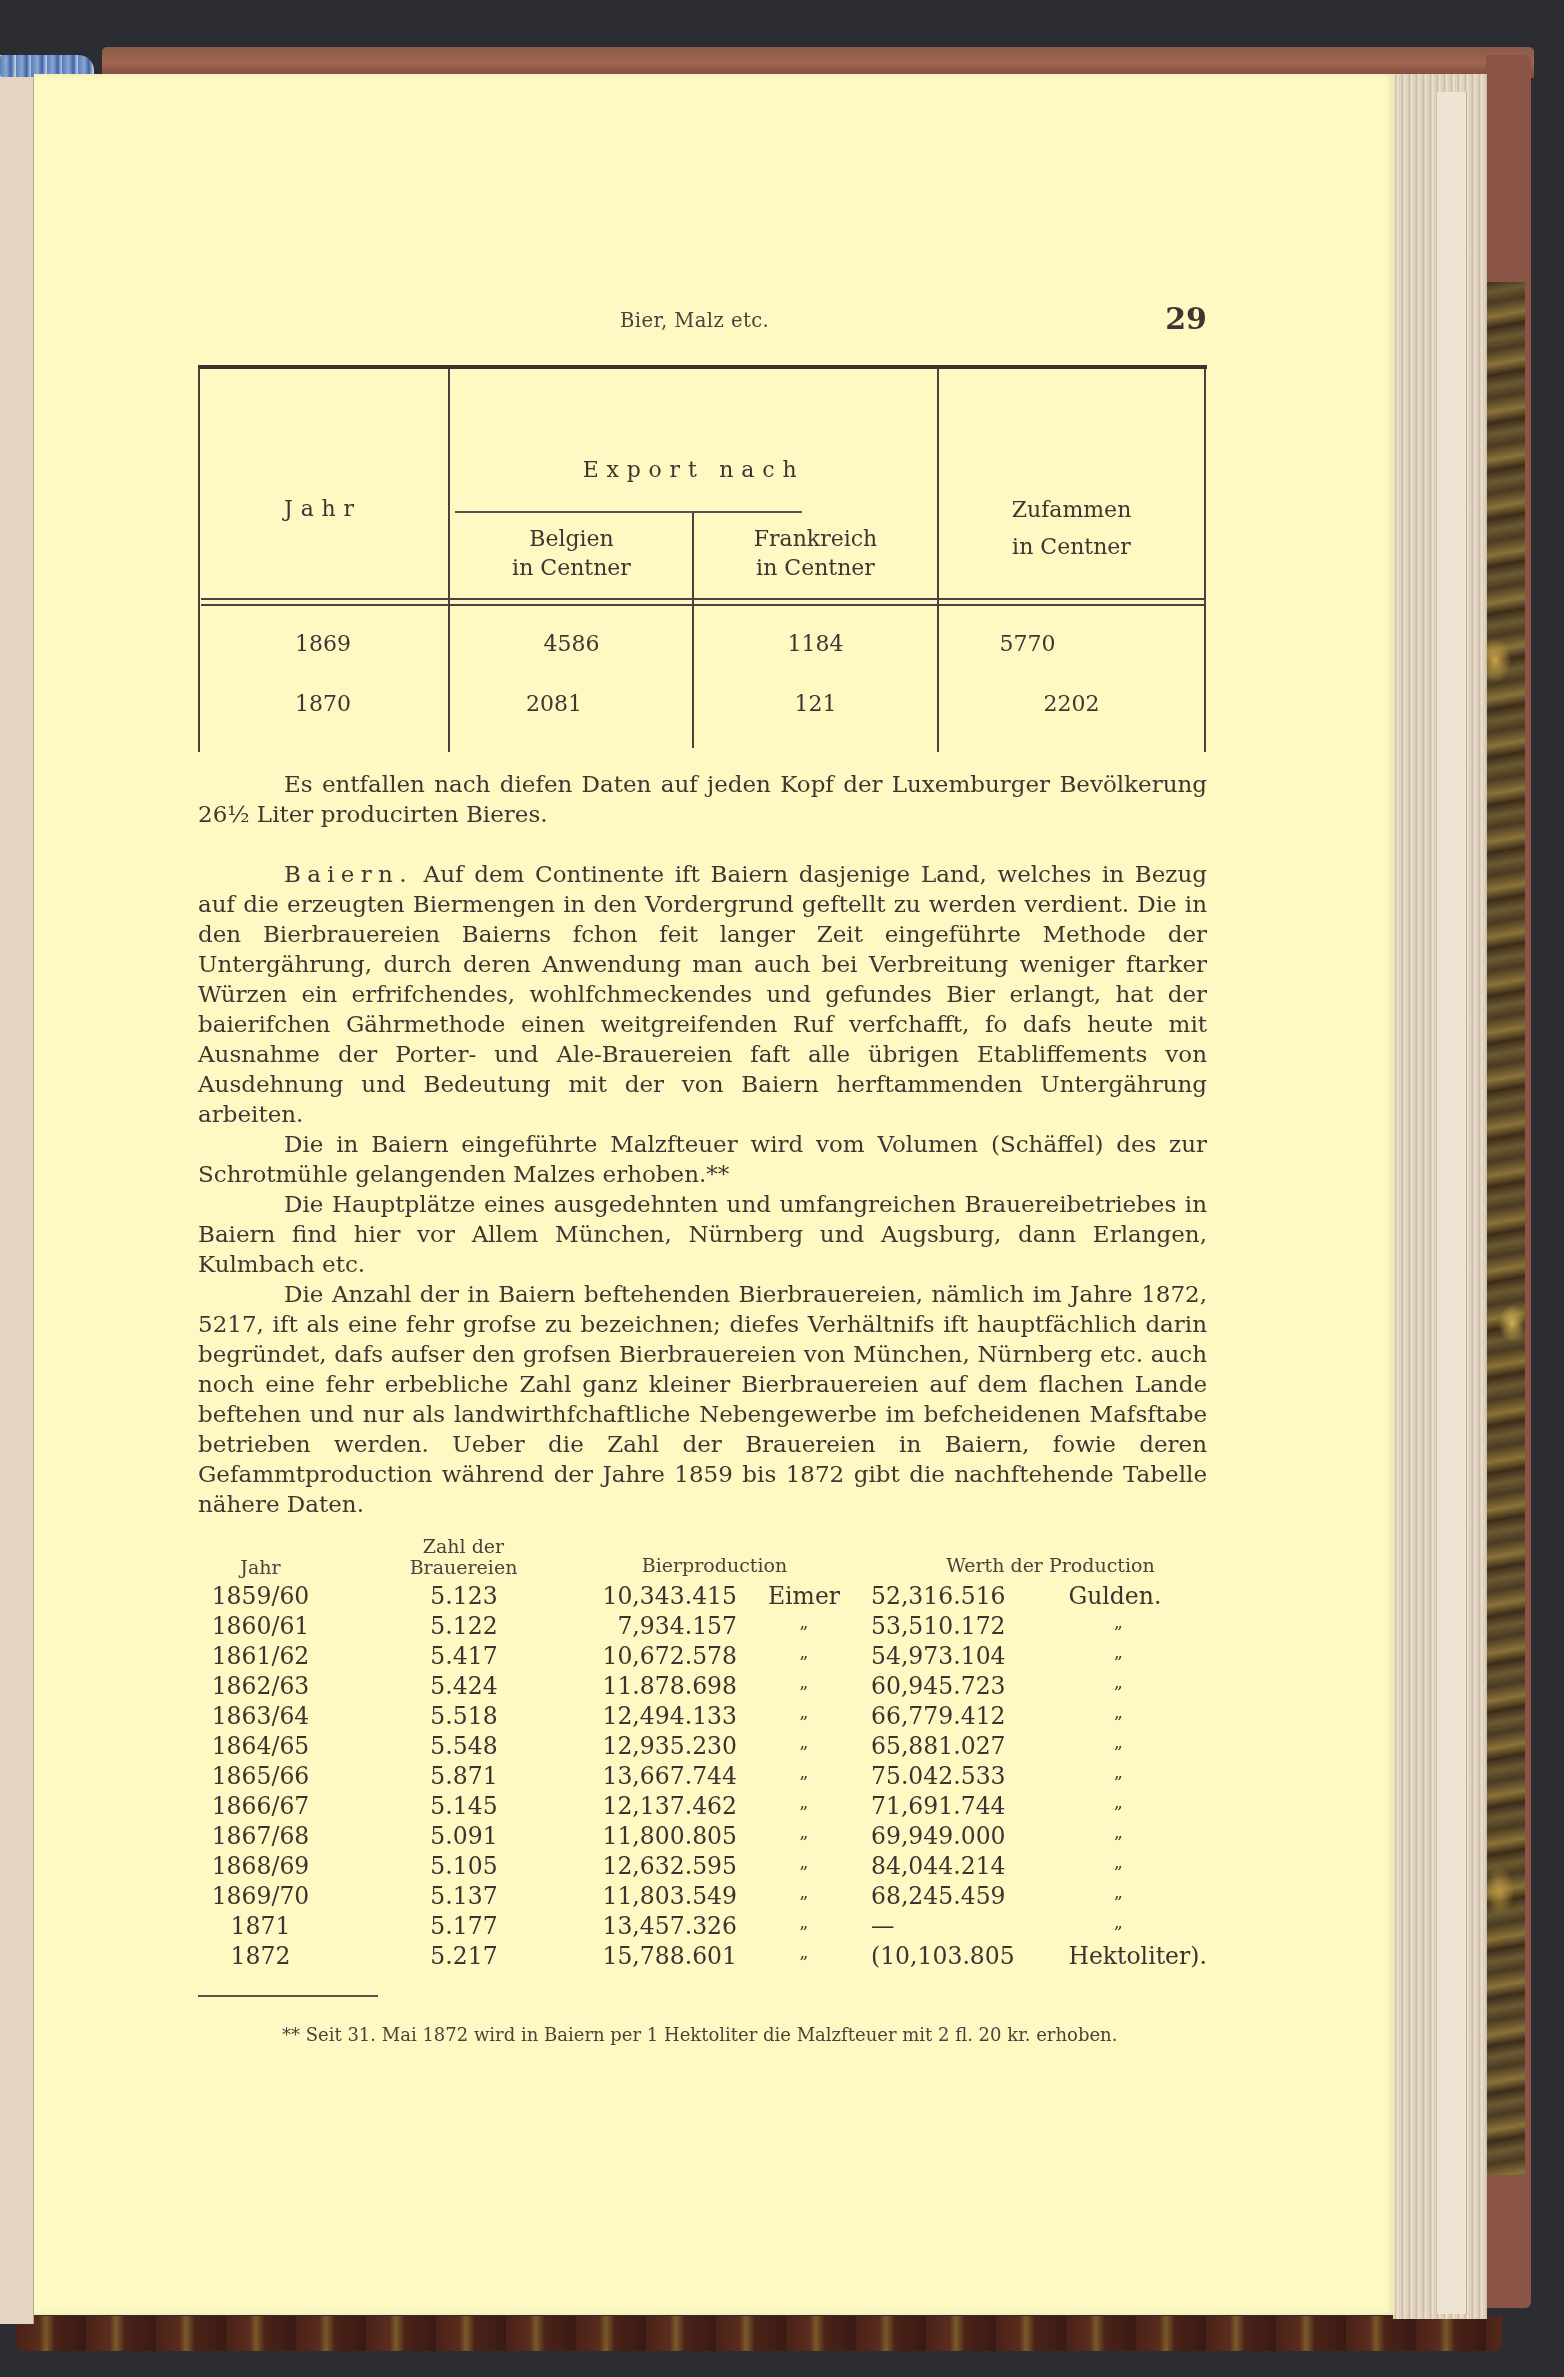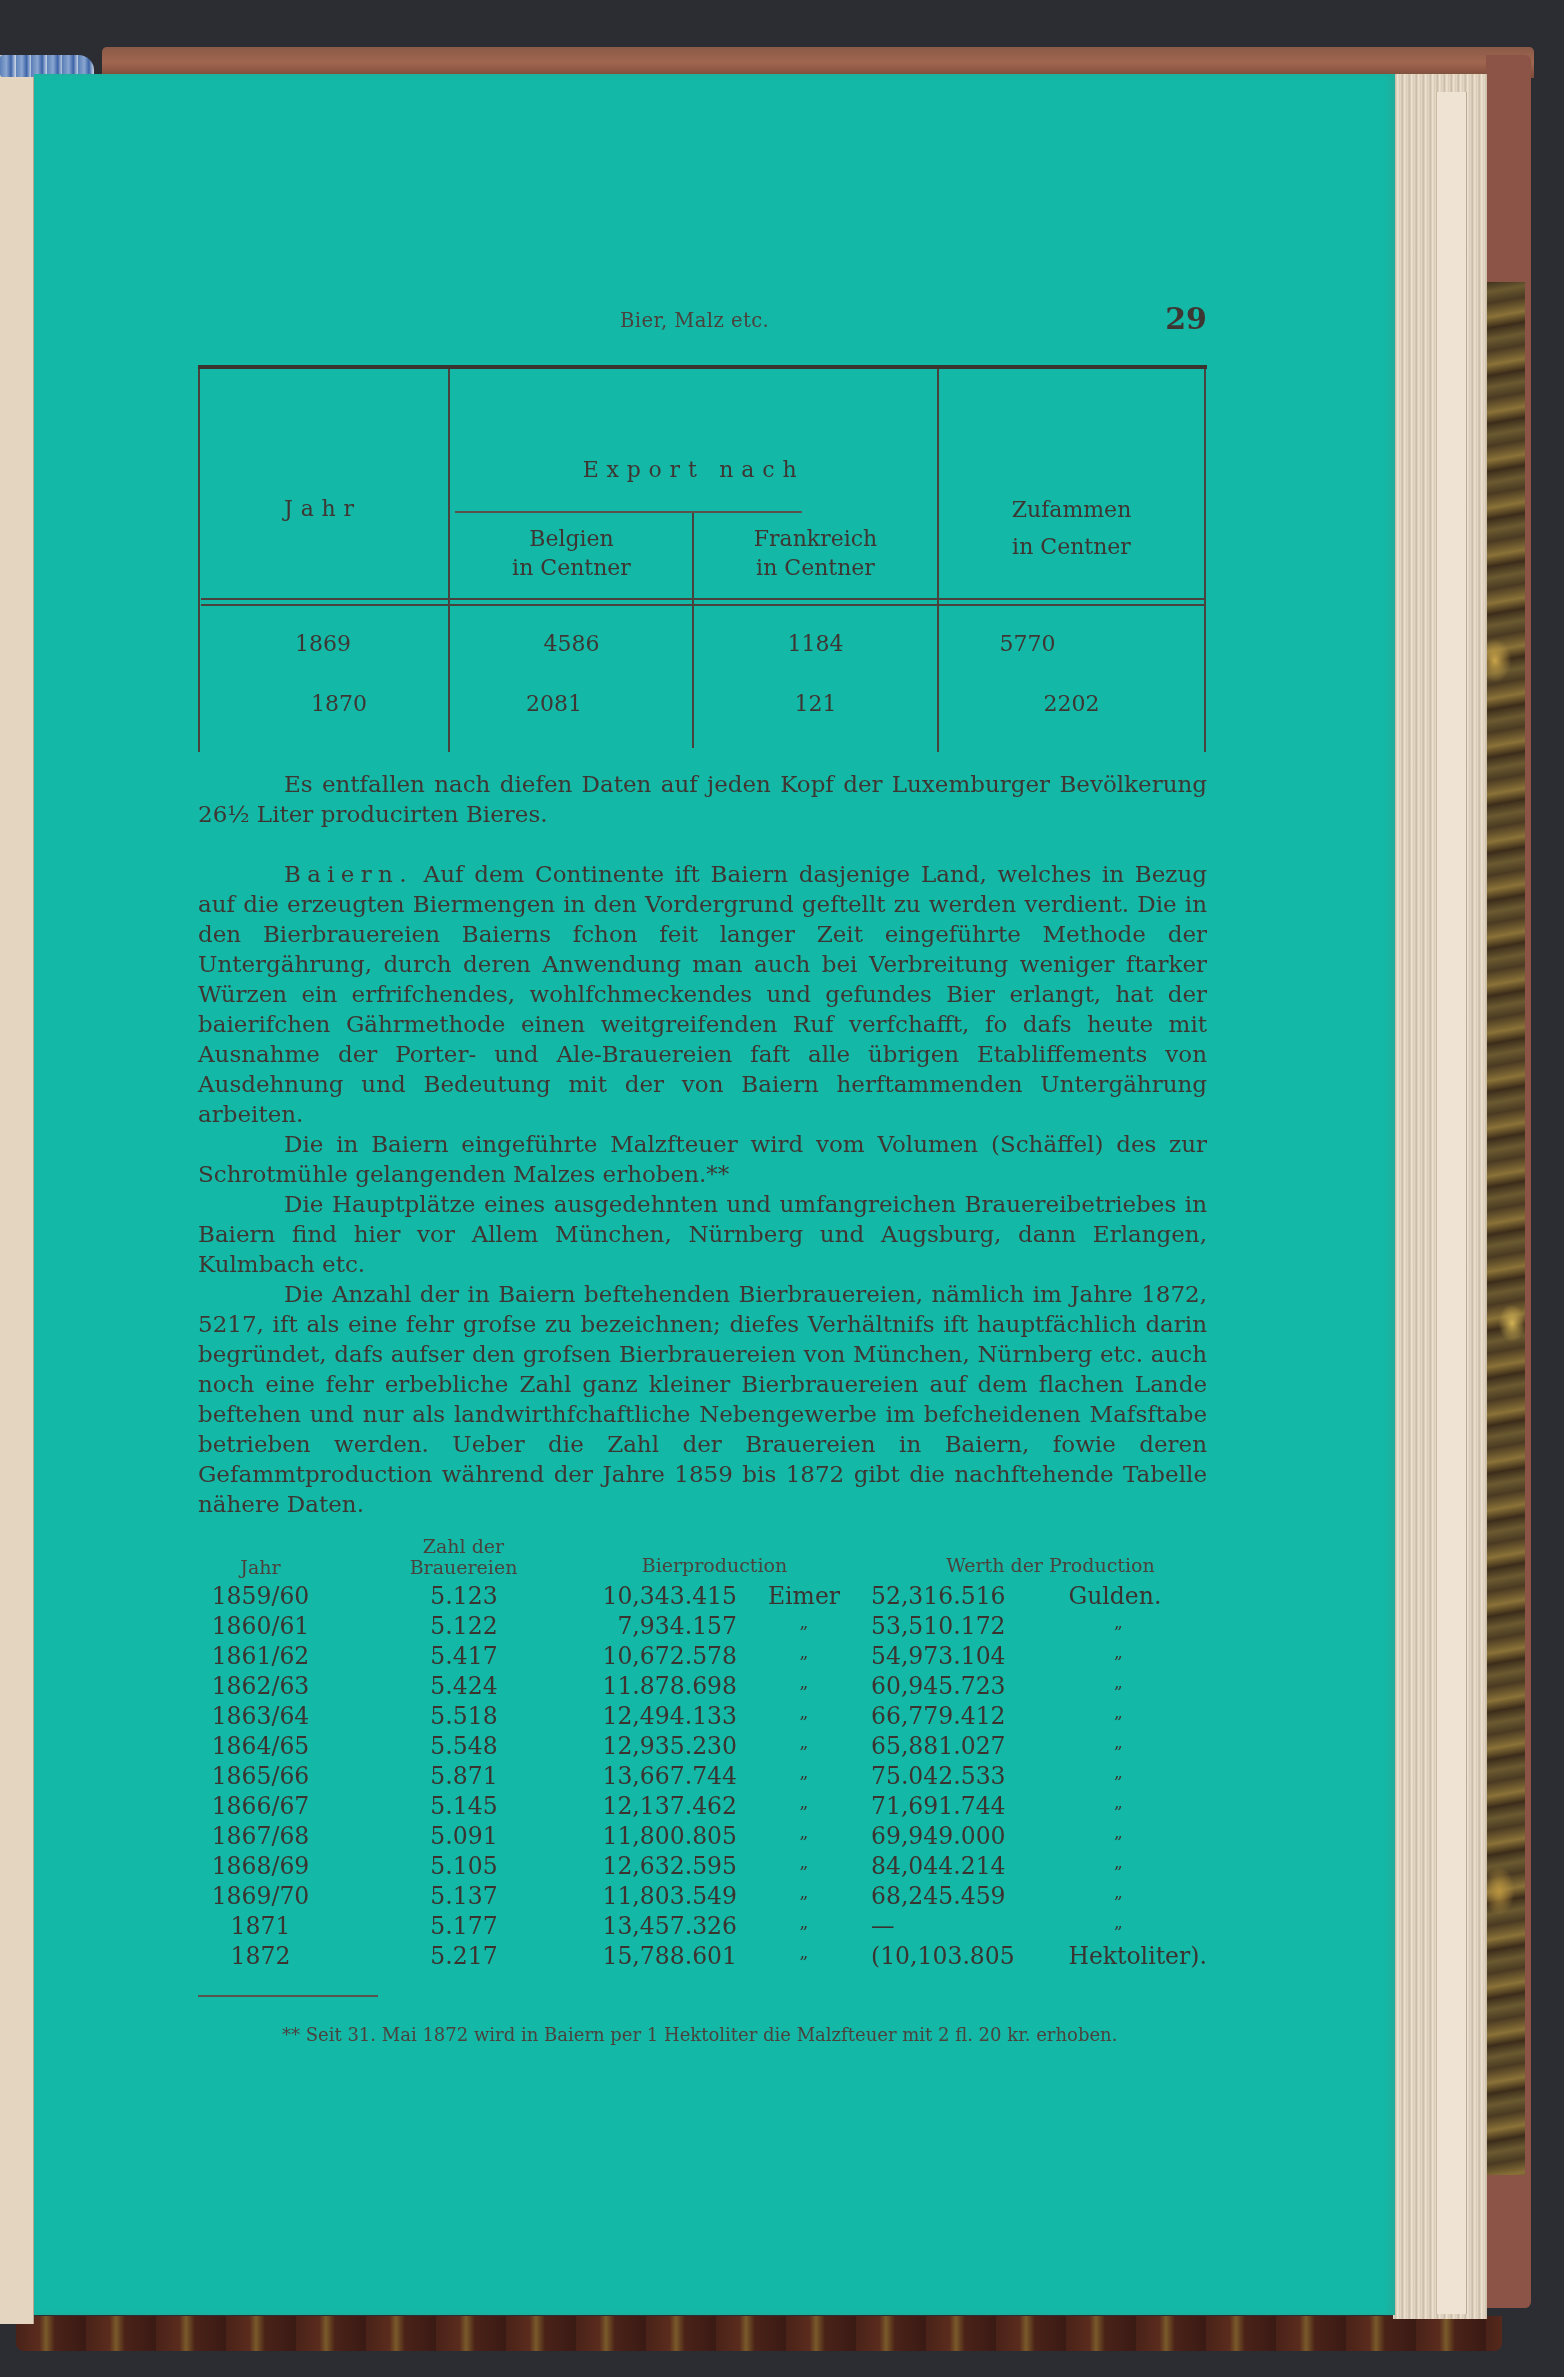--- a/index.html
+++ b/index.html
@@ -52,21 +52,21 @@
     }
     .page-stack-light {
       position: absolute; left: 1436px; top: 92px; width: 31px; height: 2222px;
       background: #efe4d3;
       border-left: 1.6px solid #cbbda7;
       border-right: 1.6px solid #b9ab94;
     }
     
     .page {
       position: absolute; left: 34px; top: 74px; width: 1361px; height: 2241px;
-      background: #14b8a6;
+      background: #fef9c3;
       box-shadow: inset -4.7px 0 6.3px rgba(120,100,80,0.15);
     }
     .content {
       position: absolute; left: 164px; top: 0; width: 1009px;
     }
     .running-head {
       position: absolute; top: 227px; left: 0; width: 1009px; height: 39px;
     }
     .running-title {
       position: absolute; left: 422px; top: 7.8px;
@@ -184,21 +184,21 @@
         <span class="hdr-line">in Centner</span>
       </div>
 
       <div>
         <div class="et-cell" style="left:0;width:250px;top:266px;">1869</div>
         <div class="et-cell" style="left:252px;width:243px;top:266px;">4586</div>
         <div class="et-cell" style="left:496px;width:243px;top:266px;">1184</div>
         <div class="et-cell" style="left:697px;width:265px;top:266px;">5770</div>
       </div>
       <div>
-        <div class="et-cell" style="left:16px;width:250px;top:326px;">1870</div>
+        <div class="et-cell" style="left:0;width:250px;top:326px;">1870</div>
         <div class="et-cell" style="left:252px;width:208px;top:326px;">2081</div>
         <div class="et-cell" style="left:496px;width:243px;top:326px;">121</div>
         <div class="et-cell" style="left:741px;width:265px;top:326px;">2202</div>
       </div>
     </div>
 
     <div class="prose" style="top:695px;">
       <p>Es entfallen nach diefen Daten auf jeden Kopf der Luxemburger Bevölkerung 26½ Liter producirten Bieres.</p>
       <p class="gap"><span class="spaced-word">Baiern.</span><span> Auf dem Continente ift Baiern dasjenige Land, welches in Bezug auf die erzeugten Biermengen in den Vordergrund geftellt zu werden verdient. Die in den Bierbrauereien Baierns fchon feit langer Zeit eingeführte Methode der Untergährung, durch deren Anwendung man auch bei Verbreitung weniger ftarker Würzen ein erfrifchendes, wohlfchmeckendes und gefundes Bier erlangt, hat der baierifchen Gährmethode einen weitgreifenden Ruf verfchafft, fo dafs heute mit Ausnahme der Porter- und Ale-Brauereien faft alle übrigen Etabliffements von Ausdehnung und Bedeutung mit der von Baiern herftammenden Untergährung arbeiten.</span></p>
       <p>Die in Baiern eingeführte Malzfteuer wird vom Volumen (Schäffel) des zur Schrotmühle gelangenden Malzes erhoben.**</p>

